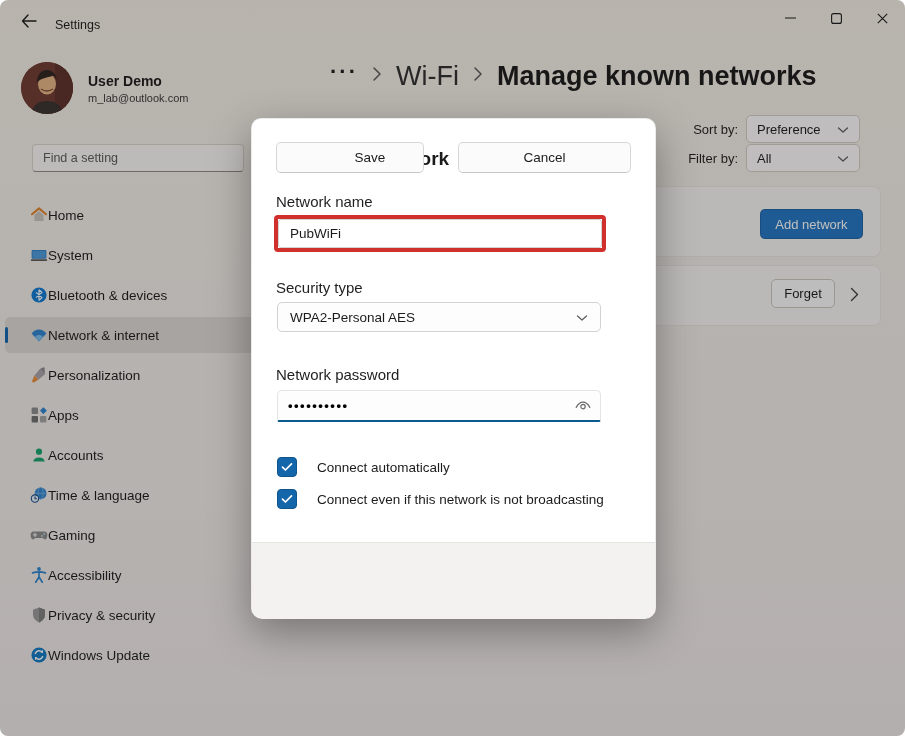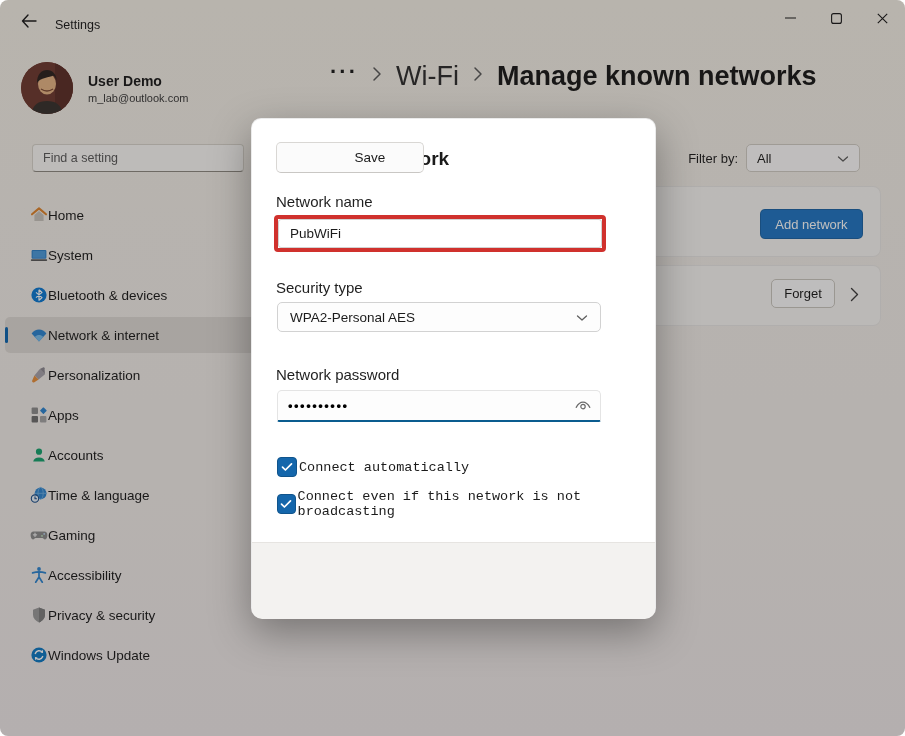--- a/index.html
+++ b/index.html
@@ -90,21 +90,21 @@
   .select-box .dd-text { flex:1; }
 
   .pwd-box { position:absolute; left:25px; top:271px; width:324px; height:32px;
     background:#fdfdfd; border:1px solid #e4e4e4; border-bottom:2px solid #0a5c8f;
     border-radius:5px 5px 2px 2px; display:flex; align-items:center; }
   .pwd-box input { flex:1; border:none; outline:none; background:transparent;
     font-size:13px; font-weight:bold; letter-spacing:1.5px; padding:0 10px; font-family:inherit; }
   .eye-btn { width:28px; height:26px; display:flex; align-items:center; justify-content:center;
     cursor:pointer; border-radius:4px; margin-right:3px; }
 
-  .chk-row { position:absolute; left:25px; display:flex; align-items:center; gap:2px;font-family:Liberation Mono, monospace; }
+  .chk-row { position:absolute; left:25px; display:flex; align-items:center; gap:20px; }
   .chk-row.r1 { top:338px; } .chk-row.r2 { top:370px; }
   .checkbox { width:20px; height:20px; background:#1466ab; border:1px solid #10548c;
     border-radius:4px; display:flex; align-items:center; justify-content:center; cursor:pointer; }
   .chk-label { font-size:13.5px; }
 
   .dlg-footer { position:absolute; left:0; top:423px; width:100%; height:77px;
     background:#f3f2f0; border-top:1px solid #e6e4e1; border-radius:0 0 10px 10px; }
   .dlg-btn { position:absolute; top:23px; height:31px; background:#fbfbfb;
     border:1px solid #d9d7d4; border-bottom-color:#c9c7c4; border-radius:5px;
     font-size:13.5px; display:flex; align-items:center; justify-content:center; cursor:pointer; }
@@ -300,20 +300,29 @@
     <span><svg width="10" height="16" viewBox="0 0 10 16">
           <path d="M2 2l6 6-6 6" stroke="#5a5a5a" stroke-width="1.5" fill="none" stroke-linecap="round" stroke-linejoin="round"></path>
         </svg></span>
     <span class="crumb-parent">Wi-Fi</span>
     <span><svg width="10" height="16" viewBox="0 0 10 16">
           <path d="M2 2l6 6-6 6" stroke="#5a5a5a" stroke-width="1.5" fill="none" stroke-linecap="round" stroke-linejoin="round"></path>
         </svg></span>
     <span class="crumb-current">Manage known networks</span>
   </div>
 
+  <div class="toolbar-row" style="left:652px; top:115px;">
+    <span class="tb-label">Sort by:</span>
+    <div class="dropdown">
+      <span class="dd-text">Preference</span>
+      <span><svg width="12" height="8" viewBox="0 0 12 8">
+            <path d="M1.5 2l4.5 4 4.5-4" stroke="#5f5f5f" stroke-width="1.3" fill="none" stroke-linecap="round" stroke-linejoin="round"></path>
+          </svg></span>
+    </div>
+  </div>
   <div class="toolbar-row" style="left:652px; top:144px;">
     <span class="tb-label">Filter by:</span>
     <div class="dropdown">
       <span class="dd-text">All</span>
       <span><svg width="12" height="8" viewBox="0 0 12 8">
             <path d="M1.5 2l4.5 4 4.5-4" stroke="#5f5f5f" stroke-width="1.3" fill="none" stroke-linecap="round" stroke-linejoin="round"></path>
           </svg></span>
     </div>
   </div>
 
@@ -366,15 +375,16 @@
       <span class="checkbox">
         <svg width="12" height="10" viewBox="0 0 12 10">
             <path d="M1.5 5.2 4.4 8 10.5 1.8" stroke="#ffffff" stroke-width="1.7" fill="none" stroke-linecap="round" stroke-linejoin="round"></path>
           </svg>
       </span>
       <span class="chk-label">Connect even if this network is not broadcasting</span>
     </div>
 
     <div class="dlg-footer"></div>
     <div class="dlg-btn btn-save">Save</div>
+    <div class="dlg-btn btn-cancel">Cancel</div>
   </div>
 
 </div>
 
 </body></html>

